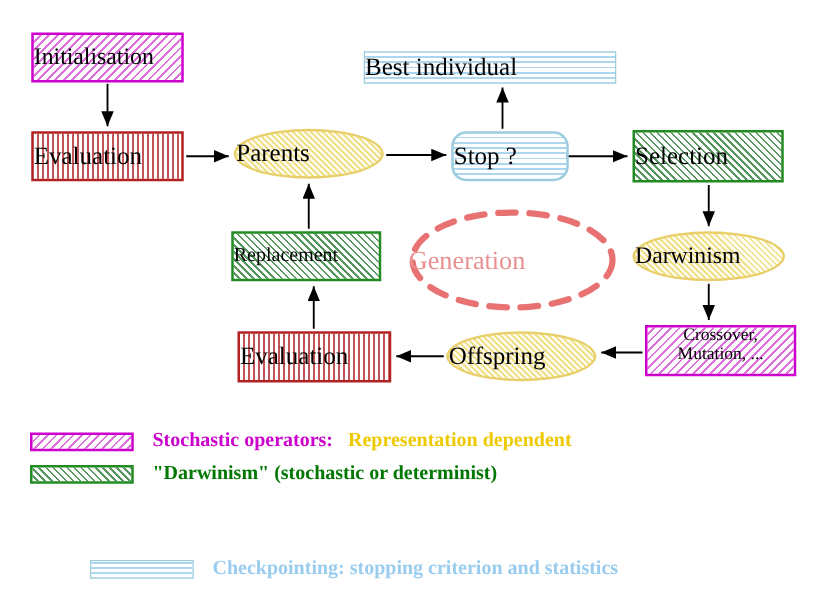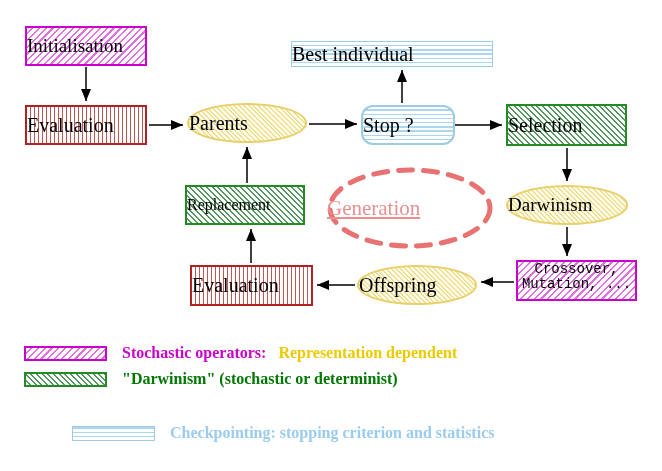--- a/index.html
+++ b/index.html
@@ -24,30 +24,30 @@
   .stripe-cyan   { background: repeating-linear-gradient(0deg,   #ffffff 0 2.8px, #ABD6EE 2.8px 4.2px); border:1px solid #9CCCDE; }
   .hatch-yellow  { background: repeating-linear-gradient(45deg,  #FFFDF2 0 2px,   #F1E08E 2px 3.4px);   border:2px solid #E8CF6A; border-radius:50%; }
 
   .n-init        { left:25px;  top:26px;  width:122px; height:40px; font-size:19px; }
   .n-eval-top    { left:25px;  top:105px; width:122px; height:40px; }
   .n-parents     { left:187px; top:103px; width:120px; height:40px; }
   .n-stop        { left:361px; top:105px; width:94px;  height:40px; border-radius:12px; border-width:2px; }
   .n-best        { left:291px; top:41px;  width:202px; height:26px; font-size:20px; border-width:1px; }
   .n-selection   { left:506px; top:104px; width:121px; height:42px; }
   .n-genitors    { left:506px; top:185px; width:122px; height:40px; font-size:19px; }
-  .n-crossover   { left:516px; top:260px; width:121px; height:41px; font-size:14px; flex-direction:column;font-family:Liberation Mono, monospace; }
+  .n-crossover   { left:516px; top:260px; width:121px; height:41px; font-size:14px; flex-direction:column; }
   .n-offspring   { left:357px; top:265px; width:120px; height:40px; }
   .n-eval-bot    { left:190px; top:265px; width:123px; height:41px; }
   .n-replacement { left:185px; top:185px; width:120px; height:40px; font-size:16px; }
   .n-generation  { left:327px; top:168px; width:166px; height:80px; font-size:21px; background:none; border:none; }
 
   .legend-row { position:absolute; left:24px; display:flex; align-items:center;
                 font-size:16px; font-weight:bold; white-space:nowrap; }
   .legend-row .swatch { width:83px; height:15px; box-sizing:border-box; margin-right:15px; flex:none; }
-  .lr1 { top:344px; } .lr2 { top:370px; } .lr3 { top:396px; } .lr4 { top:424px;padding-left:48px; }
+  .lr1 { top:344px; } .lr2 { top:370px; } .lr3 { top:396px; } .lr4 { top:446px;padding-left:48px; }
   .legend-suffix { margin-left:12px; }
 </style>
 </head>
 <body>
 
 <div class="canvas">
 
   <svg class="overlay" viewBox="0 0 662 471">
     <defs>
       <marker id="ah" markerWidth="14" markerHeight="12" refX="12" refY="5" orient="auto" markerUnits="userSpaceOnUse">
@@ -109,21 +109,21 @@
 
   <div class="node n-eval-bot stripe-red">
     <span>Evaluation</span>
   </div>
 
   <div class="node n-replacement hatch-green">
     <span>Replacement</span>
   </div>
 
   <div class="node n-generation">
-    <span style="color: rgb(232, 144, 144); text-decoration: underline;">Generation</span>
+    <span style="color: rgb(232, 144, 144);">Generation</span>
   </div>
 
   <div class="legend-row lr1">
     <div class="swatch hatch-magenta"></div>
     <span style="color: rgb(204, 0, 204);">Stochastic operators:</span>
     <span class="legend-suffix" style="color: rgb(238, 201, 0);">Representation dependent</span>
   </div>
 
   <div class="legend-row lr2">
     <div class="swatch hatch-green"></div>

